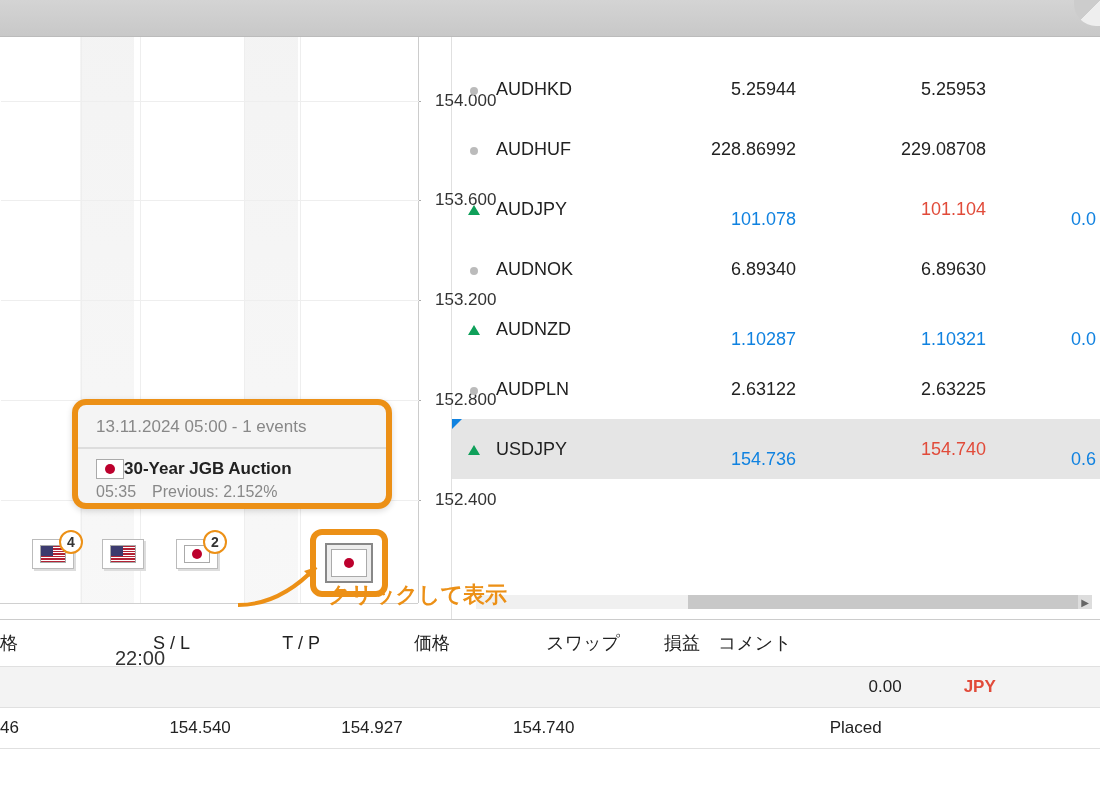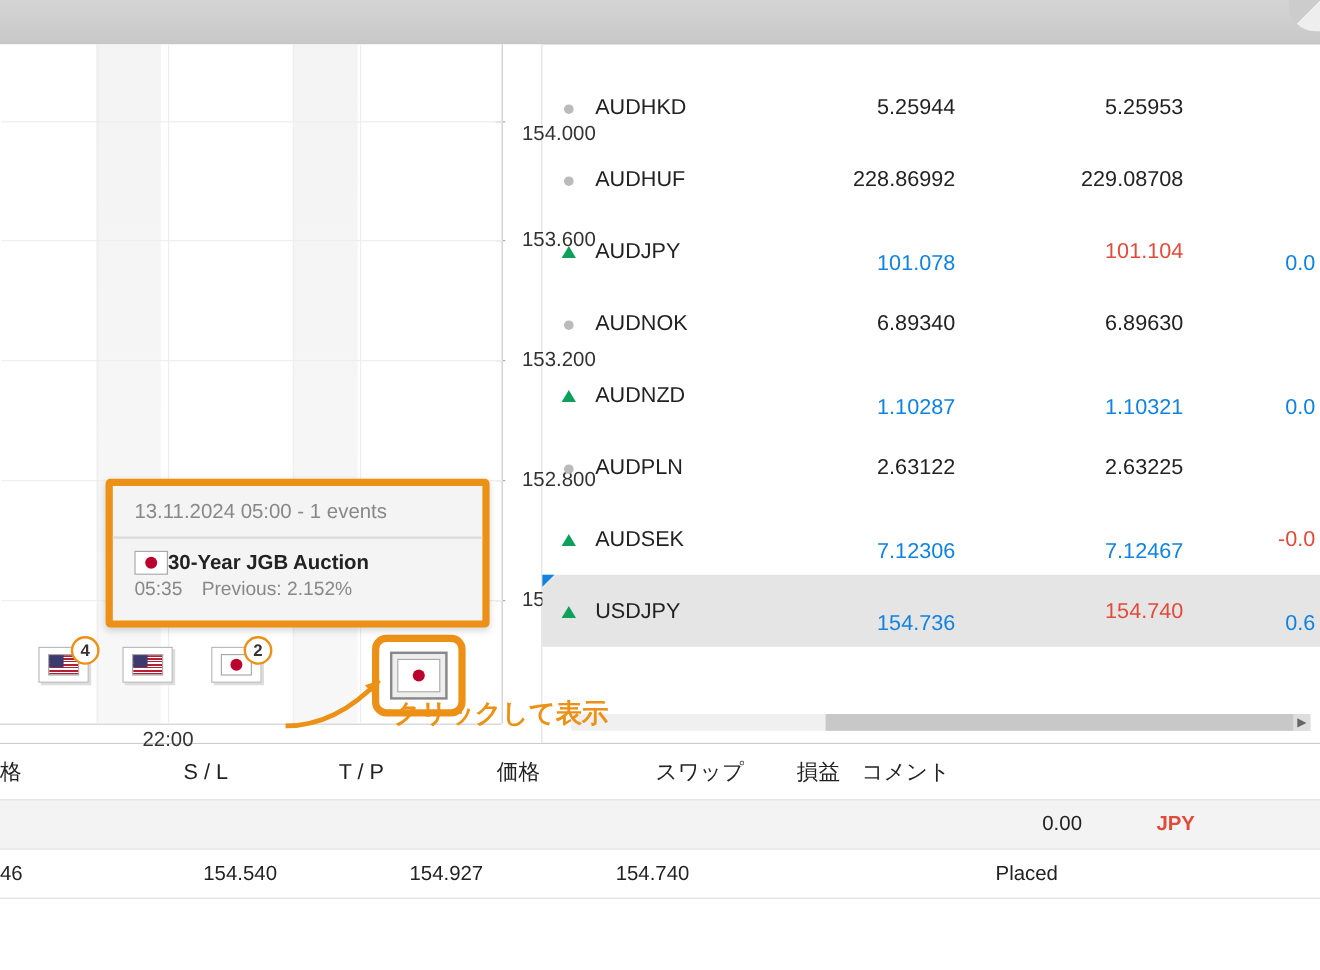--- a/index.html
+++ b/index.html
@@ -7,22 +7,22 @@
   .main { display: flex; height: 582px; }
   .chart-pane { position: relative; width: 514px; border-right: 1px solid #e0e0e0; background: #fff; }
   .chart-grid { position: absolute; left: 0; top: 0; width: 418px; height: 566px; border-bottom: 1px solid #d0d0d0;}
   .vline { position: absolute; top: 0; height: 100%; width: 1px; background: #eee; }
   .hgrid-line { position: absolute; left: 0; width: 100%; height: 1px; background: #eee; }
   .vline.ov { background: linear-gradient(#e8e8e8,#f0f0f0); width:54px; opacity:0.5;}
   .scale-line { position: absolute; right: 0; width: 8px; height: 1px; background: #aaa; }
   .scale-col { position: absolute; left: 418px; top: 0; width: 96px; height: 566px; border-left: 1px solid #ccc; }
   .scale-lbl { position: absolute; left: 16px; font-size: 17px; color: #333; transform: translateY(-50%); }
   .time-ticks { position: absolute; bottom: -24px; left: 0; width: 418px; height: 20px; }
-  .time-lbl { position: absolute; font-size: 17px; color: #333; transform: translateX(-50%); }
-  .tooltip-box { position: absolute; left: 88px; top: 362px; width: 308px; background: #f4f4f4; border: 6px solid #ec9016; border-radius: 4px; box-shadow: 0 2px 6px rgba(0,0,0,0.15); z-index: 20; padding: 12px 0 16px 0;}
+  .time-lbl { position: absolute; font-size: 20px; color: #333; transform: translateX(-50%); margin-top: 40px; }
+  .tooltip-box { position: absolute; left: 72px; top: 362px; width: 308px; background: #f4f4f4; border: 6px solid #ec9016; border-radius: 14px; box-shadow: 0 2px 6px rgba(0,0,0,0.15); z-index: 20; padding: 12px 0 2px 0;}
   .tt-title { font-size: 17px; color: #888; padding: 0 18px 10px 18px; }
   .tt-body { border-top: 2px solid #ddd; padding: 10px 18px 0 18px; }
   .tt-row1 { display:flex; align-items:center; font-size: 17px; font-weight: bold; color:#222; }
   .tt-row2 { display:flex; gap:16px; font-size: 16px; color:#888; padding-top:4px;}
   .flag { width: 26px; height: 18px; border: 1px solid #aaa; display:inline-block; position:relative; background:#fff;}
   .flag.jp::after{content:"";position:absolute;width:10px;height:10px;background:#bc002d;border-radius:50%;left:50%;top:50%;transform:translate(-50%,-50%);}
   .flag.us{background:linear-gradient(#b22234 7%,#fff 7% 15%,#b22234 15% 23%,#fff 23% 31%,#b22234 31% 38%,#fff 38% 46%,#b22234 46% 54%,#fff 54% 62%,#b22234 62% 69%,#fff 69% 77%,#b22234 77% 85%,#fff 85% 92%,#b22234 92%);}
   .flag.us::before{content:"";position:absolute;left:0;top:0;width:12px;height:10px;background:#3c3b6e;}
   .event-marker { position: absolute; bottom: 34px; width:40px; height:28px; background:#fff; border:1px solid #bbb; box-shadow:2px 2px 0 #ddd; display:flex; align-items:center; justify-content:center;}
   .event-marker .flag{width:24px;height:16px;}
@@ -100,21 +100,21 @@
     <div class="highlight-marker">
       <div class="inner">
           <div class="inner2"></div>
         </div>
     </div>
 
     <div class="scale-col">
       <div id="scale-labels">
           <div class="scale-line" style="top: 64px; left: -6px;"></div>
           <div class="hgrid-line" style="top: 64px; left: -418px; width: 418px;"></div>
-          <div class="scale-lbl" style="top: 75px;">154.000</div>
+          <div class="scale-lbl" style="top: 64px;">154.000</div>
           <div class="scale-line" style="top: 163px; left: -6px;"></div>
           <div class="hgrid-line" style="top: 163px; left: -418px; width: 418px;"></div>
           <div class="scale-lbl" style="top: 163px;">153.600</div>
           <div class="scale-line" style="top: 263px; left: -6px;"></div>
           <div class="hgrid-line" style="top: 263px; left: -418px; width: 418px;"></div>
           <div class="scale-lbl" style="top: 263px;">153.200</div>
           <div class="scale-line" style="top: 363px; left: -6px;"></div>
           <div class="hgrid-line" style="top: 363px; left: -418px; width: 418px;"></div>
           <div class="scale-lbl" style="top: 363px;">152.800</div>
           <div class="scale-line" style="top: 463px; left: -6px;"></div>
@@ -175,27 +175,20 @@
           <div class="num c-blue">1.10321</div>
           <div class="numlast c-blue">0.0</div>
         </div>
         <div class="wl-row">
           <div class="ind"><span class="dot"></span></div>
           <div class="sym">AUDPLN</div>
           <div class="num c-black">2.63122</div>
           <div class="num c-black">2.63225</div>
           <div class="numlast "></div>
         </div>
-        <div class="wl-row">
-          <div class="ind"><span class="tri up"></span></div>
-          <div class="sym">AUDSEK</div>
-          <div class="num c-blue">7.12306</div>
-          <div class="num c-blue">7.12467</div>
-          <div class="numlast c-red">-0.0</div>
-        </div>
         <div class="wl-row sel">
           <div class="ind"><span class="tri up"></span></div>
           <div class="sym">USDJPY</div>
           <div class="num c-blue">154.736</div>
           <div class="num c-red">154.740</div>
           <div class="numlast c-blue">0.6</div>
         </div>
       </div>
     <div class="hscroll">
       <div class="thumb"></div>

